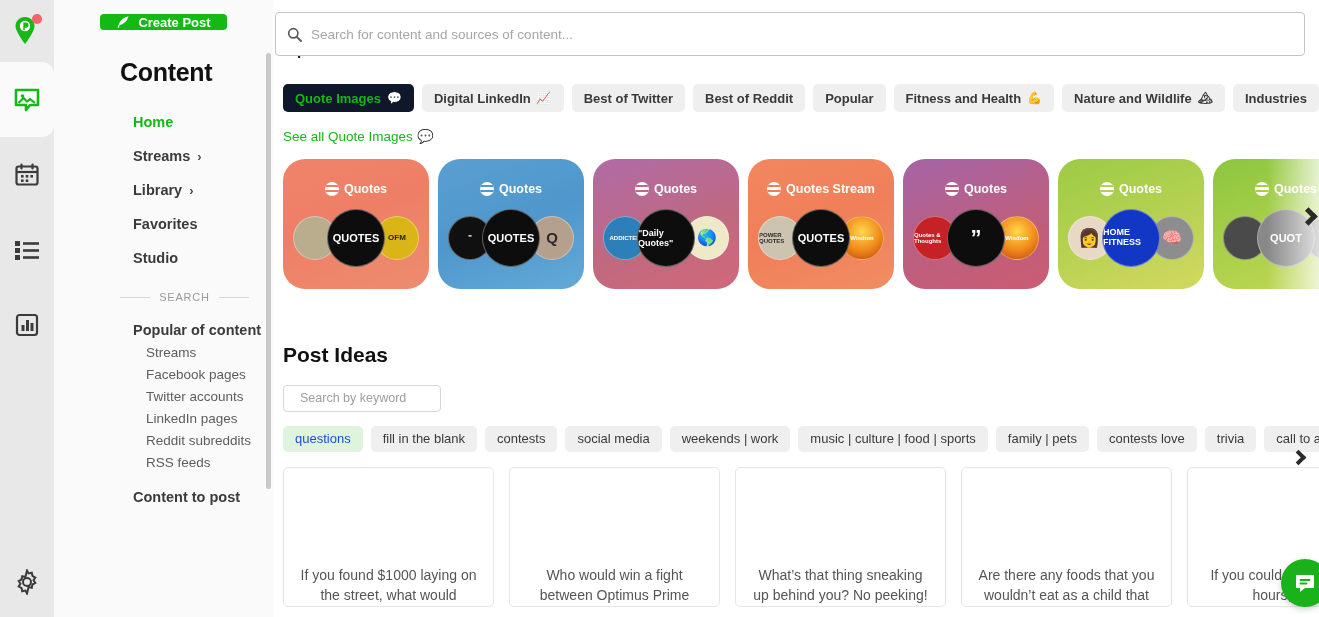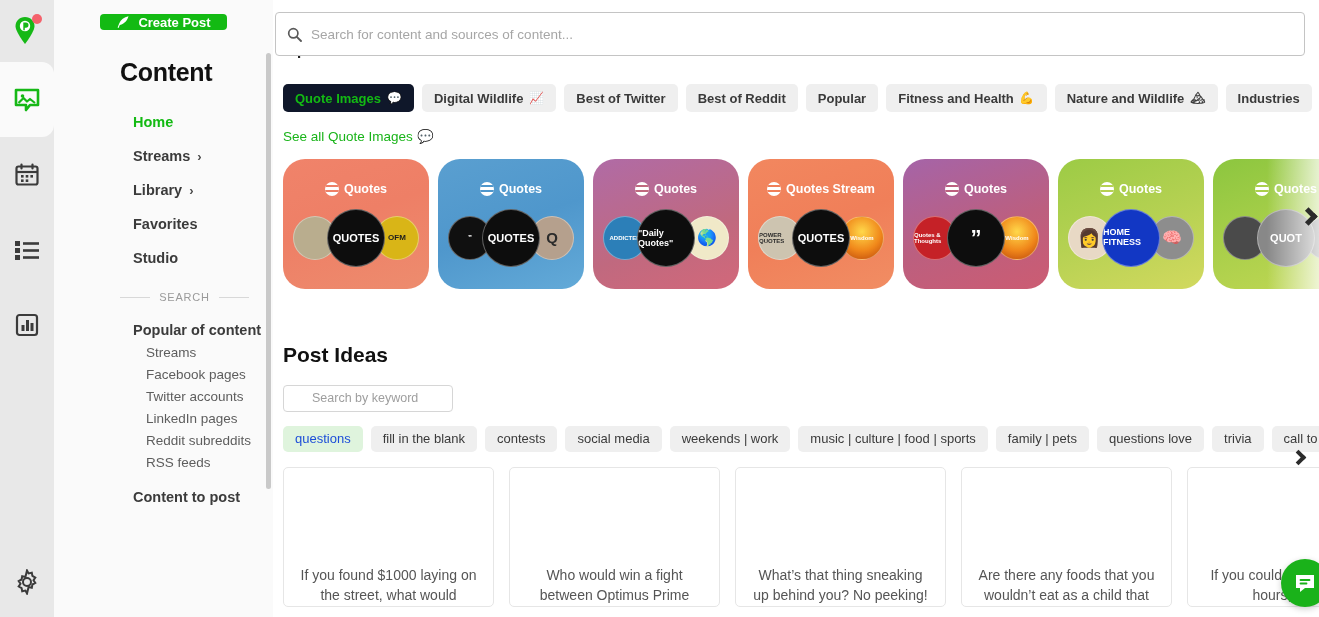--- a/index.html
+++ b/index.html
@@ -195,24 +195,24 @@
     z-index: 4; pointer-events: none;
   }
 
   
   .section-title {
     padding: 54px 0 0 10px;
     font-size: 21px; font-weight: bold; color: #111;
   }
   .kw-search {
     margin: 18px 0 0 10px;
-    width: 170px; height: 27px;
+    width: 158px; height: 27px;
     border: 1px solid #d6d6d6; border-radius: 4px;
     display: flex; align-items: center; gap: 8px;
-    padding: 0 20px; background: #fff;
+    padding: 0 8px; background: #fff;
   }
   .kw-search input {
     border: none; outline: none; flex: 1 1 auto;
     font-size: 12.5px; color: #444; background: transparent;
     font-family: "Liberation Sans", sans-serif;
   }
   .kw-search input::placeholder { color: #9e9e9e; }
 
   .tags { display: flex; gap: 8px; padding: 14px 0 0 10px; align-items: center; }
   .tag {
@@ -397,21 +397,21 @@
       <span class="cut-a">.</span>
       <span class="cut-b">- -</span>
     </div>
 
     <div class="chips">
       <div class="chip active">
         <span>Quote Images</span>
         <span class="emoji">💬</span>
       </div>
       <div class="chip">
-        <span>Digital Wildlife</span>
+        <span>Digital LinkedIn</span>
         <span class="emoji">📈</span>
       </div>
       <div class="chip">
         <span>Best of Twitter</span>
       </div>
       <div class="chip">
         <span>Best of Reddit</span>
       </div>
       <div class="chip">
         <span>Popular</span>
@@ -596,21 +596,21 @@
       <div class="tag">
           <span>weekends | work</span>
         </div>
       <div class="tag">
           <span>music | culture | food | sports</span>
         </div>
       <div class="tag">
           <span>family | pets</span>
         </div>
       <div class="tag">
-          <span>questions love</span>
+          <span>contests love</span>
         </div>
       <div class="tag">
           <span>trivia</span>
         </div>
       <div class="tag">
           <span>call to action</span>
         </div>
     </div>
 
     <div class="tags-next">

